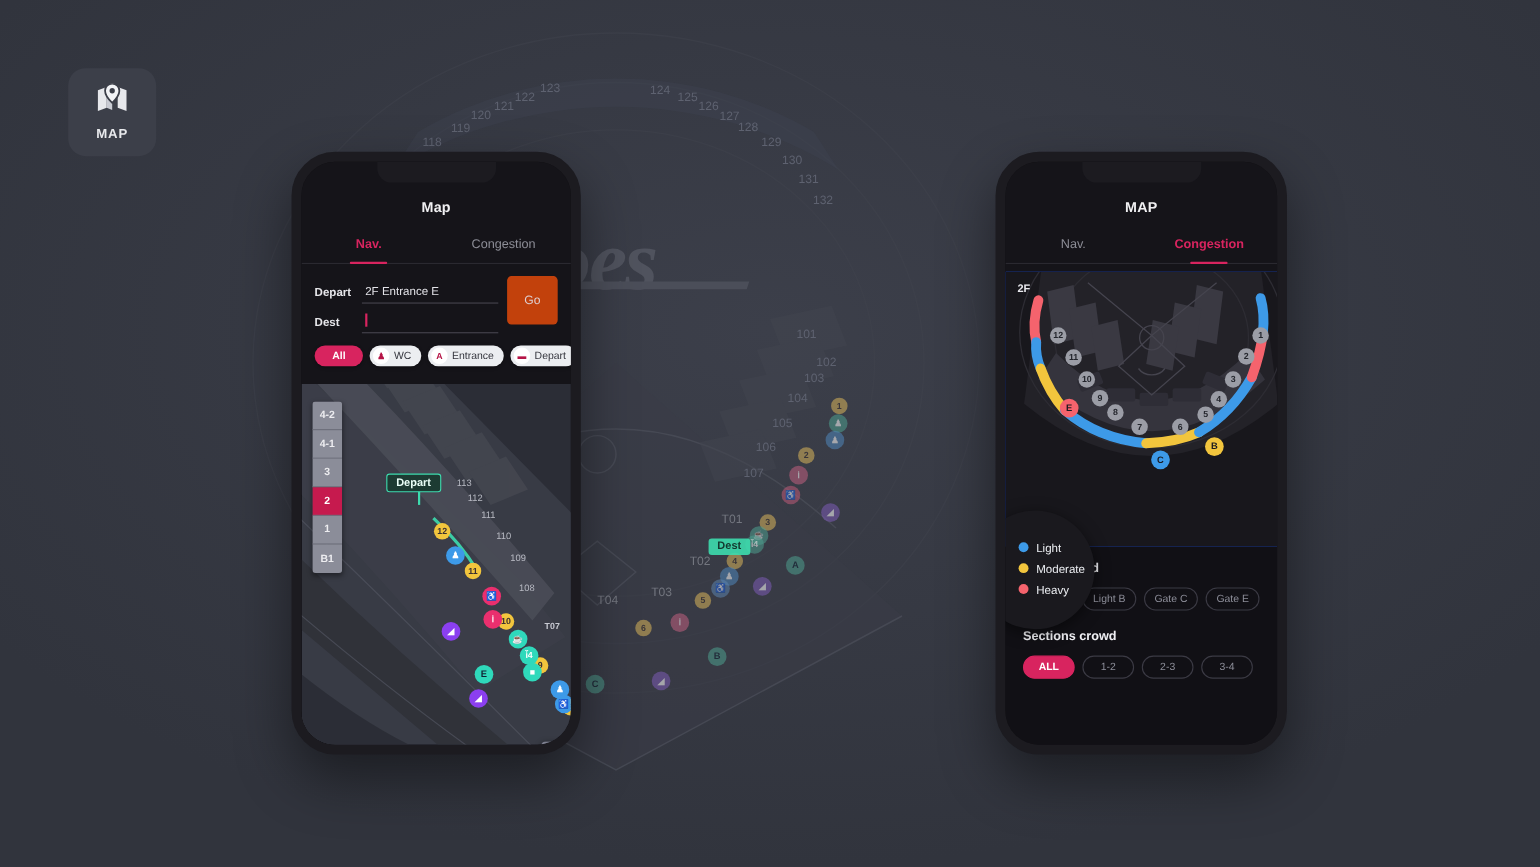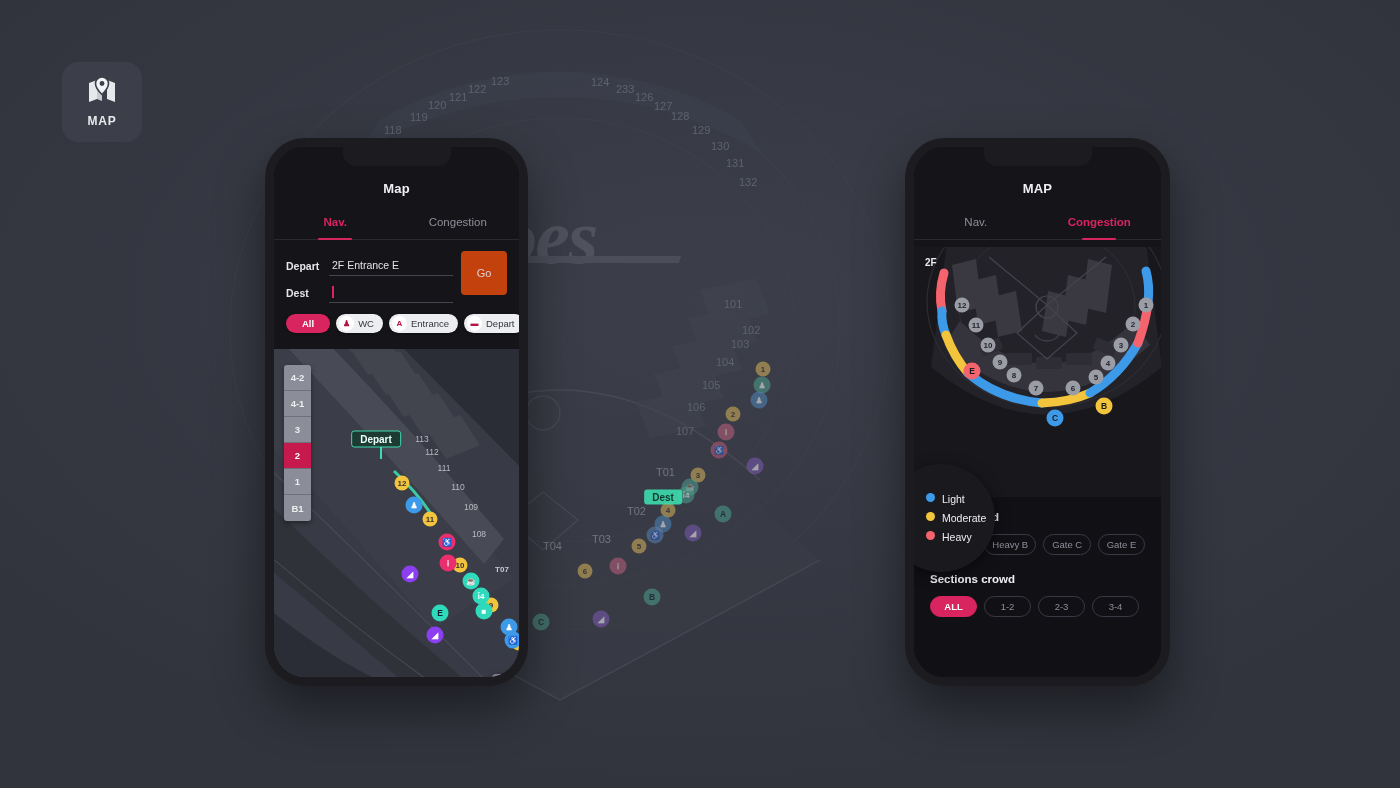--- a/index.html
+++ b/index.html
@@ -230,21 +230,21 @@
   <div class="bg-heroes">roes</div>
   <div class="bg-heroes-bar"></div>
   <div id="bg-sections">
       <div class="bg-sec-label" style="left: 384px; top: 124px;">118</div>
       <div class="bg-sec-label" style="left: 410px; top: 111px;">119</div>
       <div class="bg-sec-label" style="left: 428px; top: 99px;">120</div>
       <div class="bg-sec-label" style="left: 449px; top: 91px;">121</div>
       <div class="bg-sec-label" style="left: 468px; top: 83px;">122</div>
       <div class="bg-sec-label" style="left: 491px; top: 75px;">123</div>
       <div class="bg-sec-label" style="left: 591px; top: 76px;">124</div>
-      <div class="bg-sec-label" style="left: 616px; top: 83px;">233</div>
+      <div class="bg-sec-label" style="left: 616px; top: 83px;">125</div>
       <div class="bg-sec-label" style="left: 635px; top: 91px;">126</div>
       <div class="bg-sec-label" style="left: 654px; top: 100px;">127</div>
       <div class="bg-sec-label" style="left: 671px; top: 110px;">128</div>
       <div class="bg-sec-label" style="left: 692px; top: 124px;">129</div>
       <div class="bg-sec-label" style="left: 711px; top: 140px;">130</div>
       <div class="bg-sec-label" style="left: 726px; top: 157px;">131</div>
       <div class="bg-sec-label" style="left: 739px; top: 176px;">132</div>
       <div class="bg-sec-label" style="left: 724px; top: 298px;">101</div>
       <div class="bg-sec-label" style="left: 742px; top: 324px;">102</div>
       <div class="bg-sec-label" style="left: 731px; top: 338px;">103</div>
@@ -512,21 +512,21 @@
         <div class="lg-item">
           <span class="lg-dot" style="background: rgb(245, 99, 109);"></span>
           <span class="lg-txt">Heavy</span>
         </div>
       </div>
 
     <div class="panel">
       <div class="panel-h">Gates crowd</div>
       <div class="pchips" id="gate-chips">
           <div class="pchip active">ALL</div>
-          <div class="pchip">Heavy B</div>
+          <div class="pchip">Light B</div>
           <div class="pchip">Gate C</div>
           <div class="pchip">Gate E</div>
         </div>
       <div class="panel-h">Sections crowd</div>
       <div class="pchips" id="section-chips">
           <div class="pchip active">ALL</div>
           <div class="pchip">1-2</div>
           <div class="pchip">2-3</div>
           <div class="pchip">3-4</div>
         </div>

